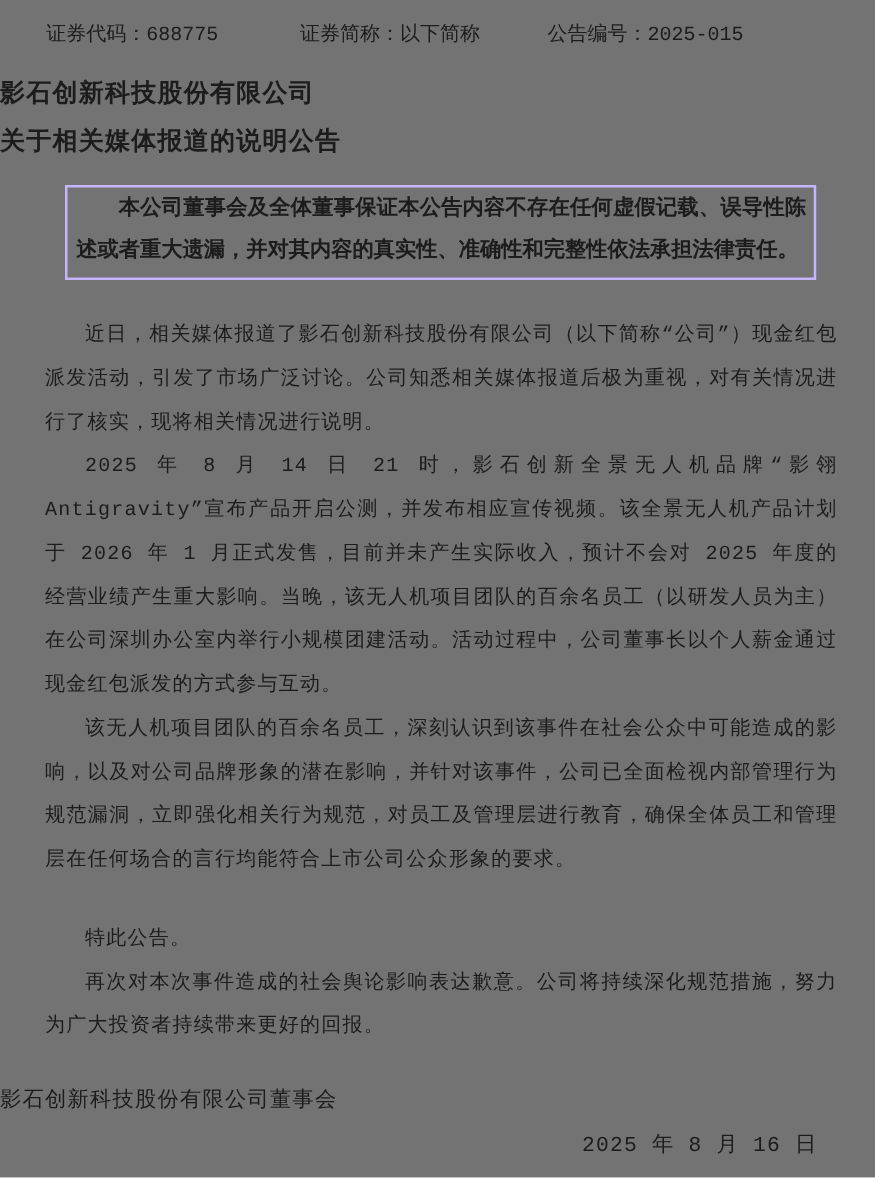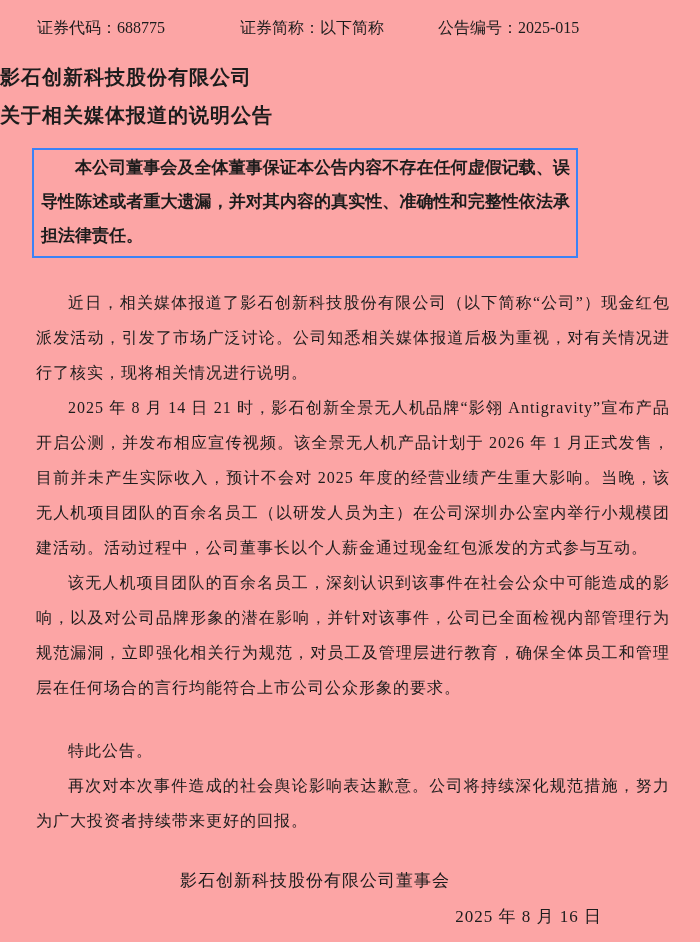--- a/index.html
+++ b/index.html
@@ -4,23 +4,23 @@
 <style>
   html, body {
     margin: 0;
     padding: 0;
     background: #ffffff;
   }
   .page {
     position: relative;
     width: 700px;
     height: 942px;
-    background: #fca5a5;
+    background: #737373;
     color: #1c1c1c;
-    font-family: Liberation Serif, serif;
+    font-family: Liberation Mono, monospace;
     overflow: hidden;
   }
   
   .header-row {
     position: relative;
     height: 22px;
     padding-top: 17px;
     font-size: 16px;
     line-height: 22px;
   }
@@ -38,24 +38,24 @@
     line-height: 34px;
     margin-top: 21px;
   }
   .subtitle {
     margin-top: 4px;
   }
 
   
   .disclaimer-box {
     box-sizing: border-box;
-    margin: 16px 0 0 32px;
-    width: 546px;
+    margin: 16px 0 0 52px;
+    width: 601px;
     min-height: 72px;
-    border: 2px solid #3b82f6;
+    border: 2px solid #c4b5fd;
     padding: 1px 6px 3px 7px;
   }
   .disclaimer-text {
     margin: 0;
     font-weight: bold;
     font-size: 17px;
     line-height: 34px;
     text-indent: 2em;
     text-align: justify;
   }
@@ -76,26 +76,26 @@
   .para.closing { margin-top: 28px; text-align: left; }
 
   
   .signature {
     margin-top: 25px;
     font-size: 17px;
     letter-spacing: 1px;
     line-height: 35px;
   }
   .signer {
-    text-align: center;
+    text-align: left;
     padding-right: 70px;
   }
   .sig-date {
     text-align: right;
-    padding-right: 98px;
+    padding-right: 46px;
     line-height: 37px;
   }
 </style>
 </head>
 <body>
 
 <div class="page">
 
   <div class="header-row">
     <span class="h-item h-code">证券代码：688775</span>

